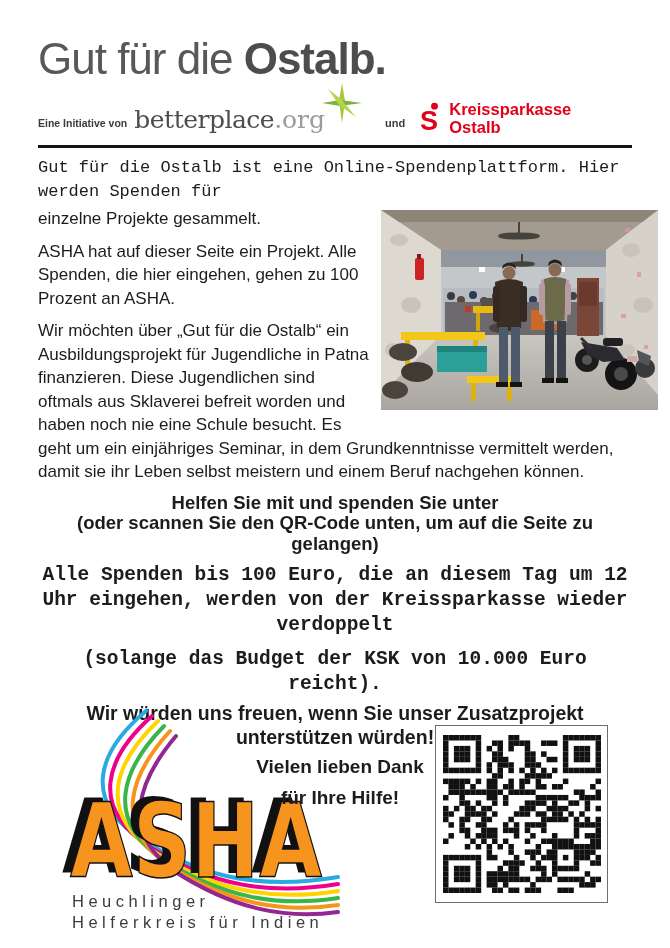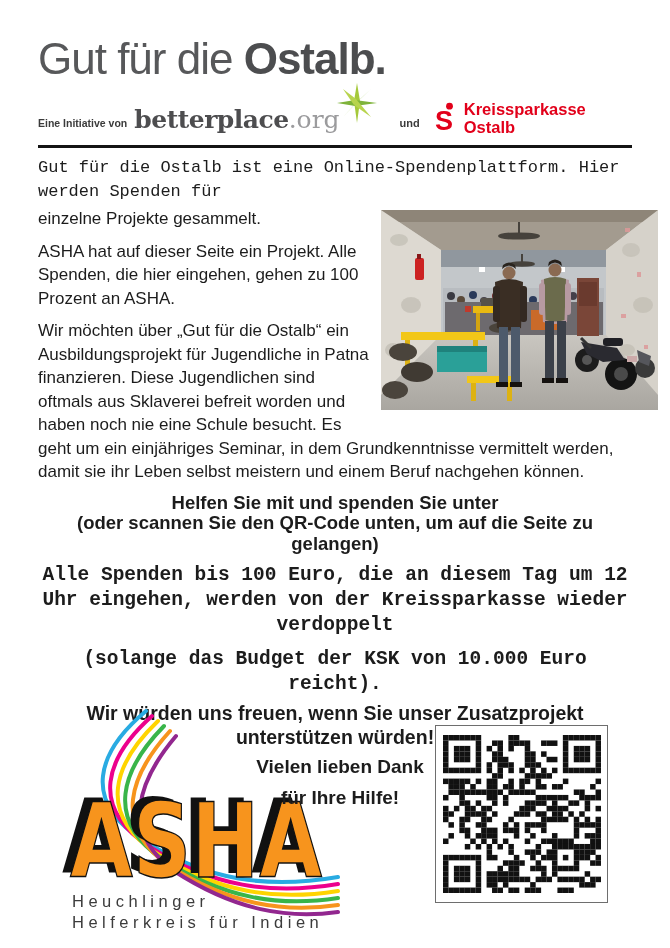--- a/index.html
+++ b/index.html
@@ -6,21 +6,21 @@
   .page{position:relative;width:670px;height:948px;background:#fff;overflow:hidden;
         font-family:"Liberation Sans",sans-serif;color:#1c1c1c;}
   .inner{margin:0 38px;}
 
   
   .title{margin:0;padding-top:36px;font-size:44px;line-height:1.05;letter-spacing:-1px;
          color:#57585a;font-weight:400;}
   .title .bold{font-weight:700;color:#4c4d4f;}
   .logo-row{display:flex;align-items:flex-end;margin-top:10px;height:44px;}
   .initiative{font-size:10.5px;font-weight:600;color:#3b3b3b;padding-bottom:7px;}
-  .bp-word{font-family:"DejaVu Serif",serif;font-size:25px;font-weight:700;color:#4d4d4f;
+  .bp-word{font-family:"DejaVu Serif",serif;font-size:25px;font-weight:400;color:#4d4d4f;
            margin-left:7px;letter-spacing:-0.5px;padding-bottom:2px;text-align:center;}
   .bp-tld{font-family:"DejaVu Serif",serif;font-size:25px;font-weight:400;color:#9b9b9d;
           padding-bottom:2px;}
   .bp-star{position:relative;top:-8px;margin-left:-4px;}
   .und{font-size:11px;font-weight:600;color:#3b3b3b;margin:0 14px 7px 22px;}
   .spk{display:flex;align-items:center;}
   .spk-text{font-size:16.5px;line-height:1.1;font-weight:700;margin-left:7px;}
   .header-rule{height:3px;background:#141414;margin-top:9px;}
 
   

